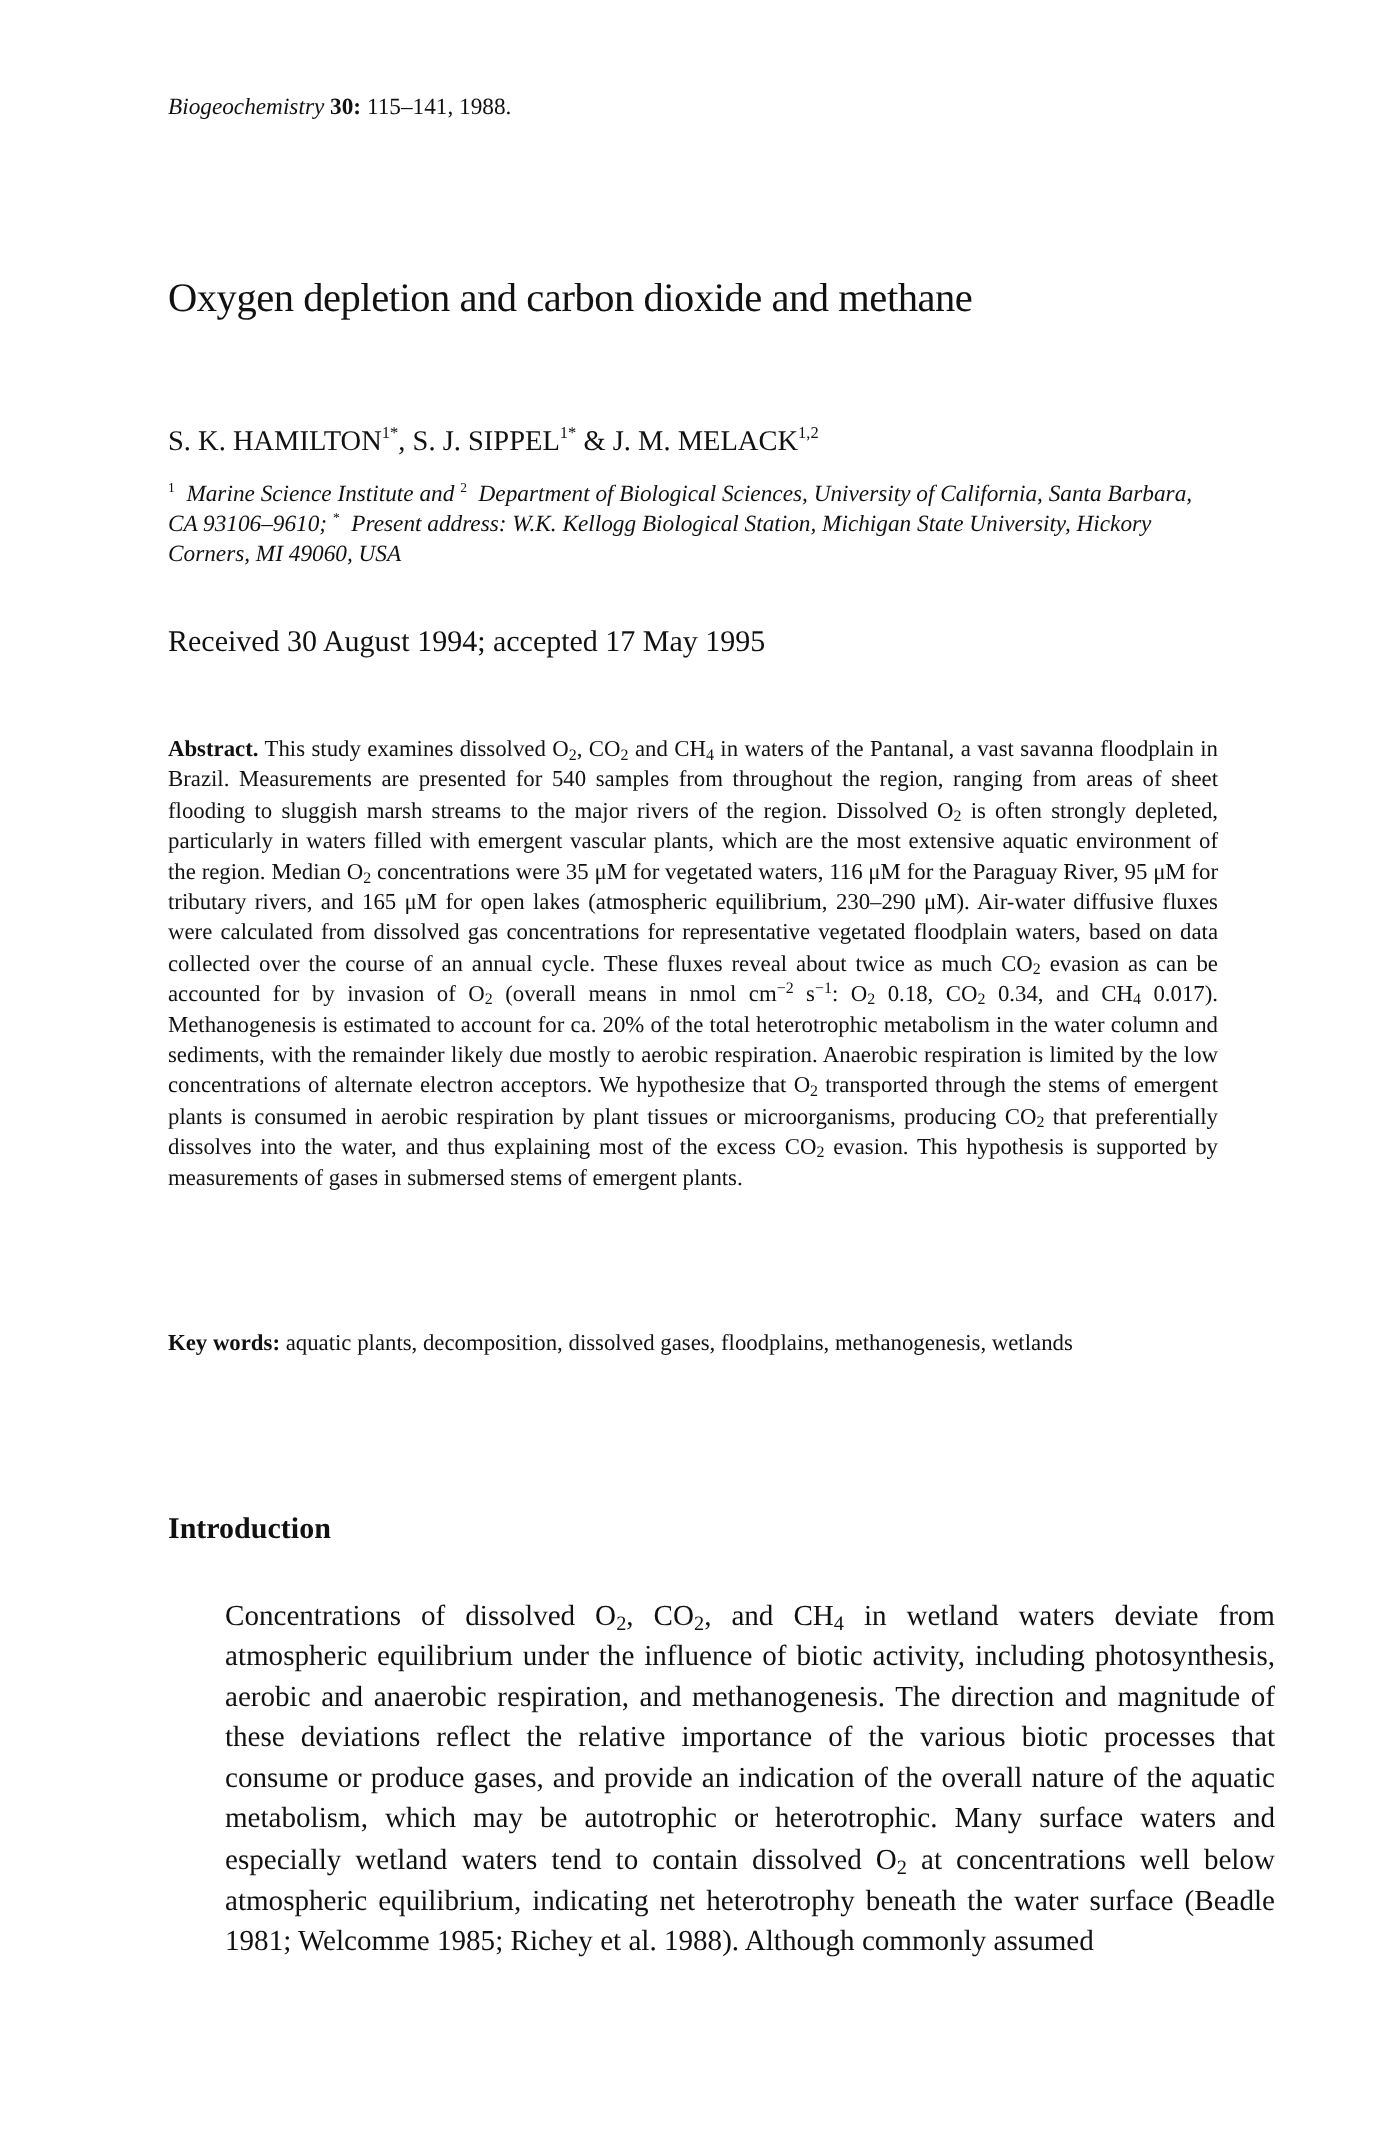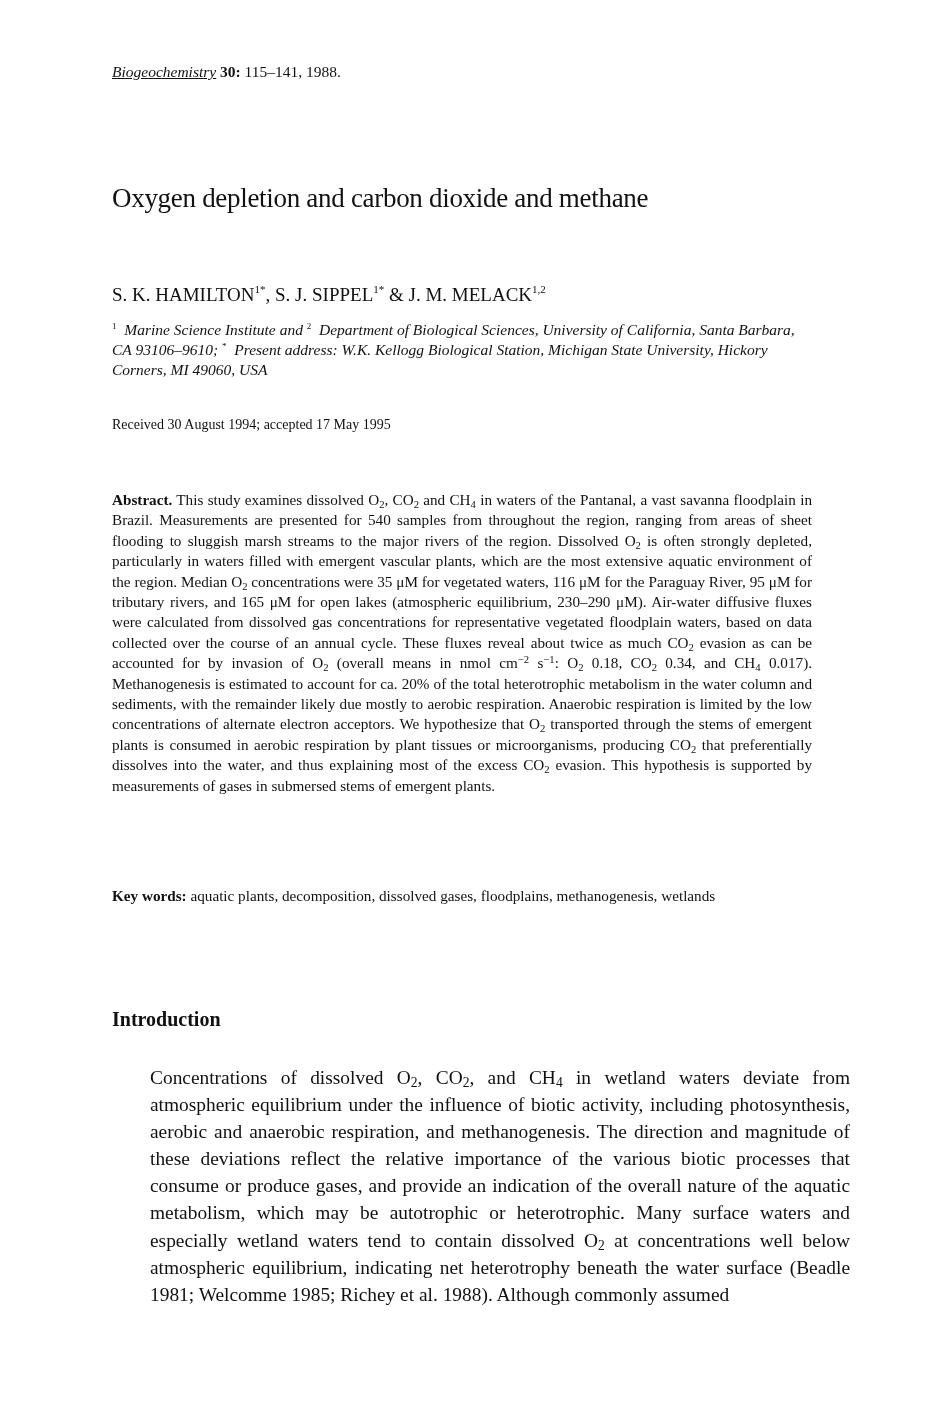--- a/index.html
+++ b/index.html
@@ -2,34 +2,34 @@
 <html><head>
   <meta charset="utf-8">
   <style>
     html, body { margin: 0; padding: 0; background: #ffffff; }
     body {
       width: 931px; height: 1425px; position: relative; overflow: hidden;
       font-family: "Liberation Serif", "DejaVu Serif", serif; color: #111;
     }
     .page { position: absolute; left: 112px; top: 0; width: 700px; }
     .journal { position: absolute; top: 62px; left: 0; font-size: 15.5px; line-height: 19px; }
-    .journal i { font-style: italic; text-decoration: underline; }
+    .journal i { font-style: italic; }
     .journal b { font-weight: bold; }
     .title {
       position: absolute; top: 182px; left: 0; width: 700px;
       font-size: 27px; line-height: 33px; font-weight: normal; letter-spacing: -0.3px;
     }
     .authors { position: absolute; top: 284px; left: 0; font-size: 19px; line-height: 22px; }
     .authors sup { font-size: 11px; vertical-align: 8px; }
     .affil {
       position: absolute; top: 320px; left: 0; width: 700px;
       font-size: 15.5px; line-height: 20px; font-style: italic;
     }
     .affil sup { font-size: 9px; vertical-align: 6px; font-style: normal; }
-    .received { position: absolute; top: 417px; left: 0; font-size: 14px; }
+    .received { position: absolute; top: 417px; left: 0; font-size: 20px; }
     .abstract {
       position: absolute; top: 490px; left: 0; width: 700px;
       font-size: 15.2px; line-height: 20.4px; text-align: justify;
     }
     .abstract b { font-weight: bold; }
     .keywords {
       position: absolute; top: 886px; left: 0; width: 700px;
       font-size: 15.2px; line-height: 20.4px;
     }
     .keywords b { font-weight: bold; }

